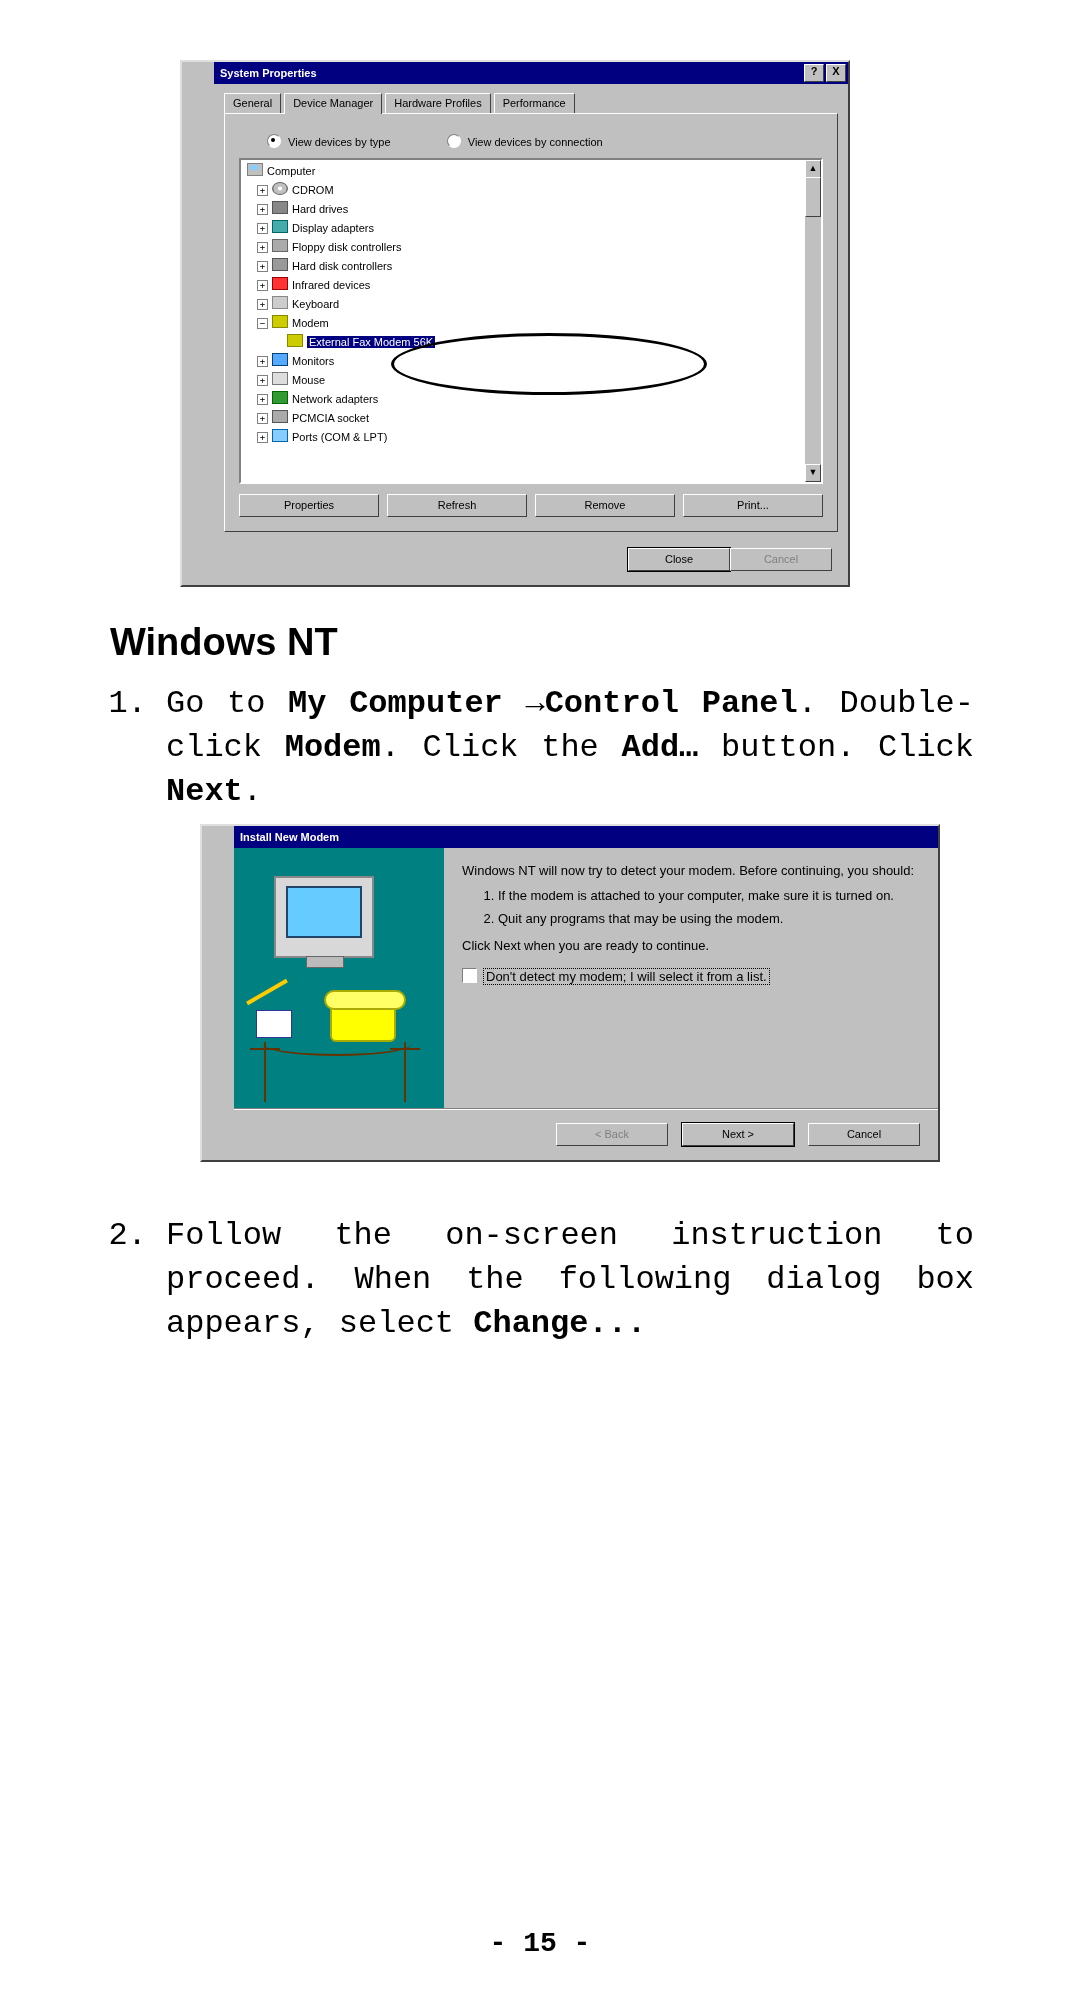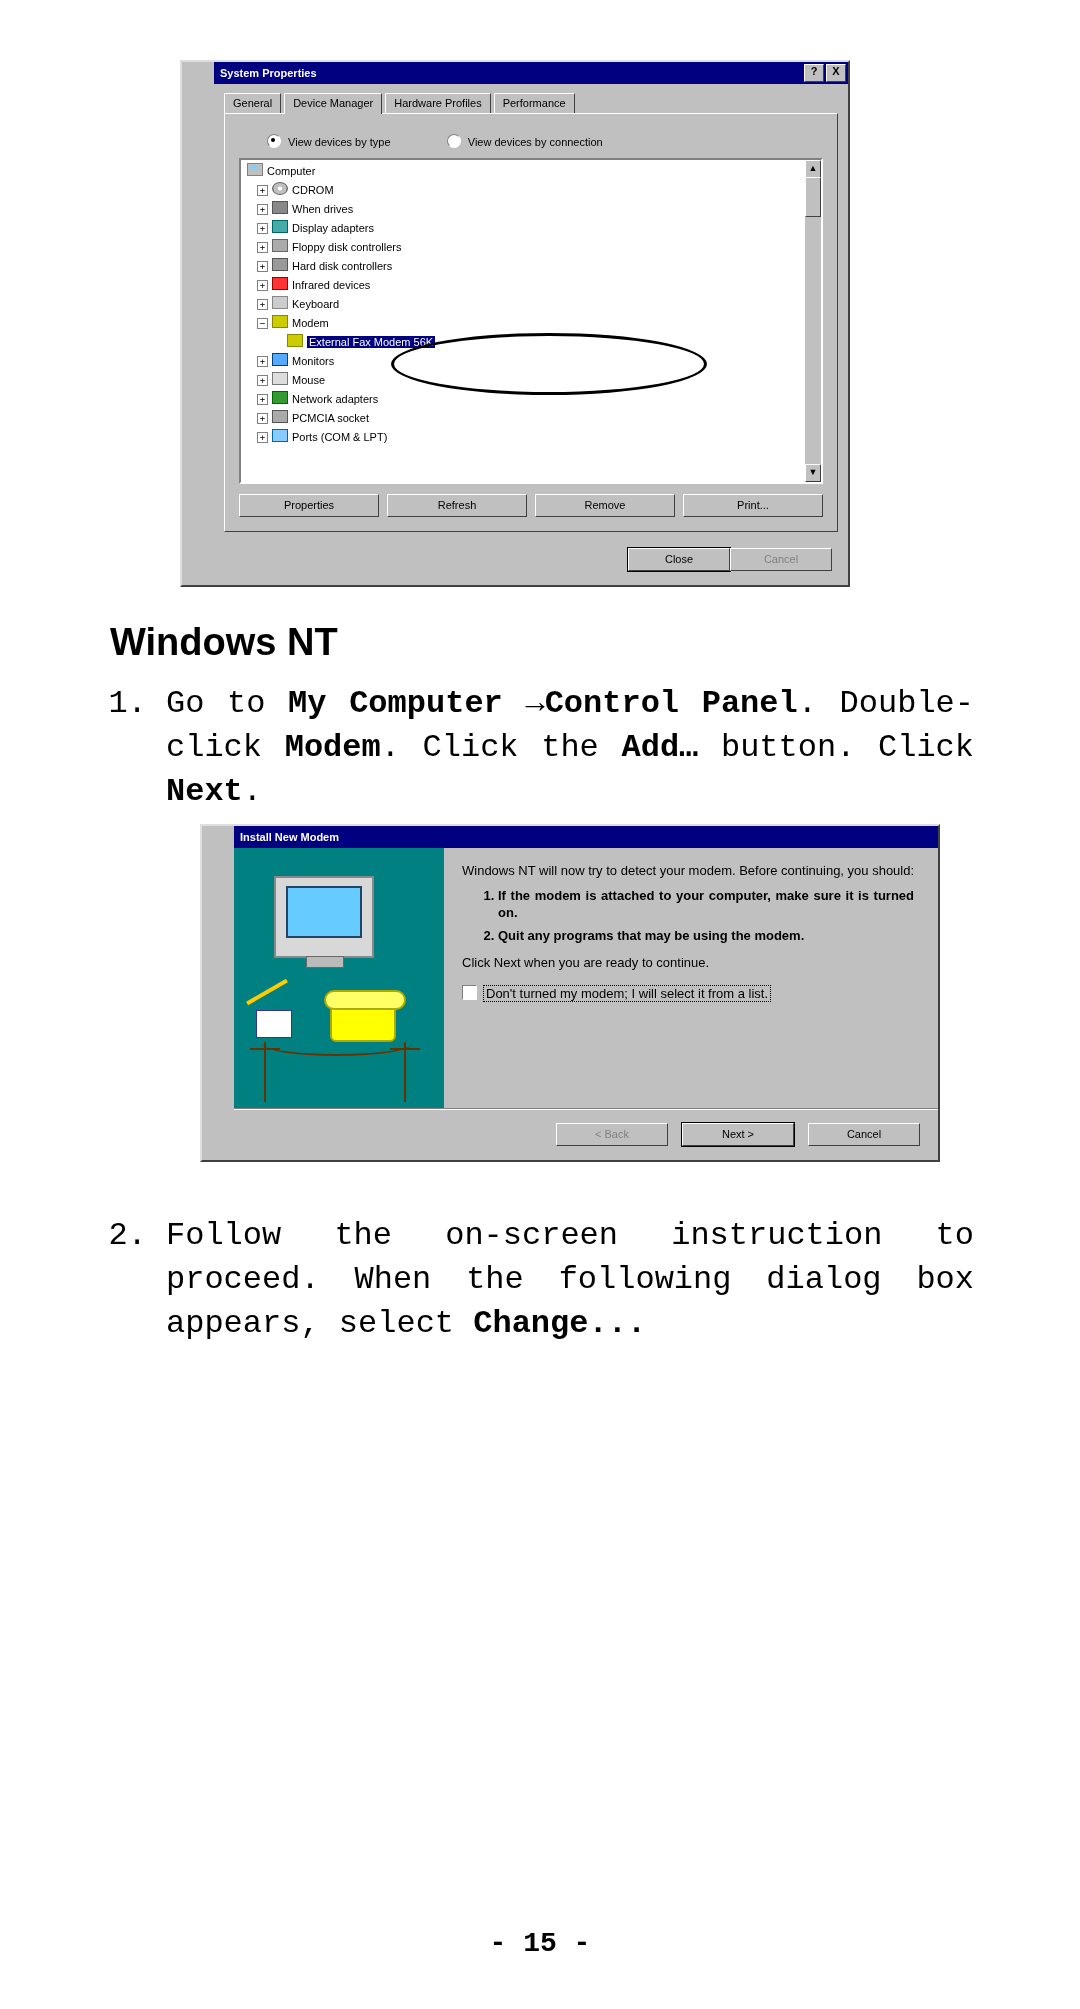--- a/index.html
+++ b/index.html
@@ -58,21 +58,21 @@
   ol.steps{font:32px/44px "Courier New",monospace;margin:0 0 0 0;padding-left:56px;text-align:justify;}
   ol.steps li{margin-bottom:26px;padding-right:6px;}
   .b{font-weight:bold;}
 
   
   .dlg2{width:704px;margin:10px 0 26px 34px;}
   .dlg2 .body{display:flex;background:#c0c0c0;}
   .dlg2 .art{width:210px;height:260px;background:#008080;margin:0;position:relative;overflow:hidden;}
   .dlg2 .content{flex:1;padding:14px 18px 8px 18px;font:13px/17px "MS Sans Serif",Tahoma,Arial;color:#000;}
   .dlg2 ol.inner{margin:8px 0 10px 14px;padding-left:22px;}
-  .dlg2 ol.inner li{margin-bottom:6px;font-weight:bold;}
+  .dlg2 ol.inner li{margin-bottom:6px;}
   .chk{display:inline-block;width:13px;height:13px;background:#fff;border:1px solid;border-color:#808080 #fff #fff #808080;vertical-align:-2px;margin-right:6px;}
   .dotbox{border:1px dotted #000;padding:0 2px;}
   .dlg2 .btnbar{border-top:1px solid #808080;box-shadow:inset 0 1px 0 #fff;padding:14px 18px;display:flex;justify-content:flex-end;gap:14px;background:#c0c0c0;}
   .dlg2 .btnbar .btn3d{width:110px;}
   
   .monitor{position:absolute;left:40px;top:28px;width:96px;height:78px;background:#d8d8d8;border:2px solid #888;}
   .monitor::before{content:"";position:absolute;left:10px;top:8px;right:10px;bottom:18px;background:#6cf;border:2px solid #246;}
   .monitor::after{content:"";position:absolute;left:30px;bottom:-12px;width:36px;height:10px;background:#bbb;border:1px solid #666;}
   .phone{position:absolute;left:96px;top:150px;width:62px;height:40px;background:#ff0;border:2px solid #aa0;border-radius:6px;}
   .phone::before{content:"";position:absolute;left:-8px;top:-10px;width:78px;height:16px;background:#ff6;border:2px solid #aa0;border-radius:10px;}
@@ -110,21 +110,21 @@
           <span class="radio checked"></span>
           <span>View devices by type</span>
           <span style="display:inline-block;width:50px;"></span>
           <span class="radio"></span>
           <span>View devices by connection</span>
         </div>
         <div class="sunken tree">
           <div class="row"><span class="ic comp"></span><span>Computer</span></div>
           <div id="tree-rows">
               <div class="row"><span class="pm">+</span><span class="ic cd"></span><span>CDROM</span></div>
-              <div class="row"><span class="pm">+</span><span class="ic disk"></span><span>When drives</span></div>
+              <div class="row"><span class="pm">+</span><span class="ic disk"></span><span>Hard drives</span></div>
               <div class="row"><span class="pm">+</span><span class="ic disp"></span><span>Display adapters</span></div>
               <div class="row"><span class="pm">+</span><span class="ic fd"></span><span>Floppy disk controllers</span></div>
               <div class="row"><span class="pm">+</span><span class="ic hd"></span><span>Hard disk controllers</span></div>
               <div class="row"><span class="pm">+</span><span class="ic ir"></span><span>Infrared devices</span></div>
               <div class="row"><span class="pm">+</span><span class="ic kb"></span><span>Keyboard</span></div>
               <div class="row"><span class="pm">−</span><span class="ic md"></span><span>Modem</span></div>
               <div class="row"><span style="display:inline-block;width:40px;"></span><span class="ic md"></span><span class="sel">External Fax Modem 56K</span></div>
               <div class="row"><span class="pm">+</span><span class="ic mn"></span><span>Monitors</span></div>
               <div class="row"><span class="pm">+</span><span class="ic ms"></span><span>Mouse</span></div>
               <div class="row"><span class="pm">+</span><span class="ic na"></span><span>Network adapters</span></div>
@@ -177,21 +177,21 @@
             <div class="wire"></div>
           </div>
           <div class="content">
             <div>Windows NT will now try to detect your modem.  Before continuing, you should:</div>
             <ol class="inner">
               <li>If the modem is attached to your computer, make sure it is turned on.</li>
               <li>Quit any programs that may be using the modem.</li>
             </ol>
             <div>Click Next when you are ready to continue.</div>
             <div style="margin-top:14px;">
-              <span class="chk"></span><span class="dotbox">Don't turned my modem; I will select it from a list.</span>
+              <span class="chk"></span><span class="dotbox">Don't detect my modem; I will select it from a list.</span>
             </div>
           </div>
         </div>
         <div class="btnbar">
           <div class="btn3d disabled">&lt; Back</div>
           <div class="btn3d default">Next &gt;</div>
           <div class="btn3d">Cancel</div>
         </div>
       </div>
     </li>

